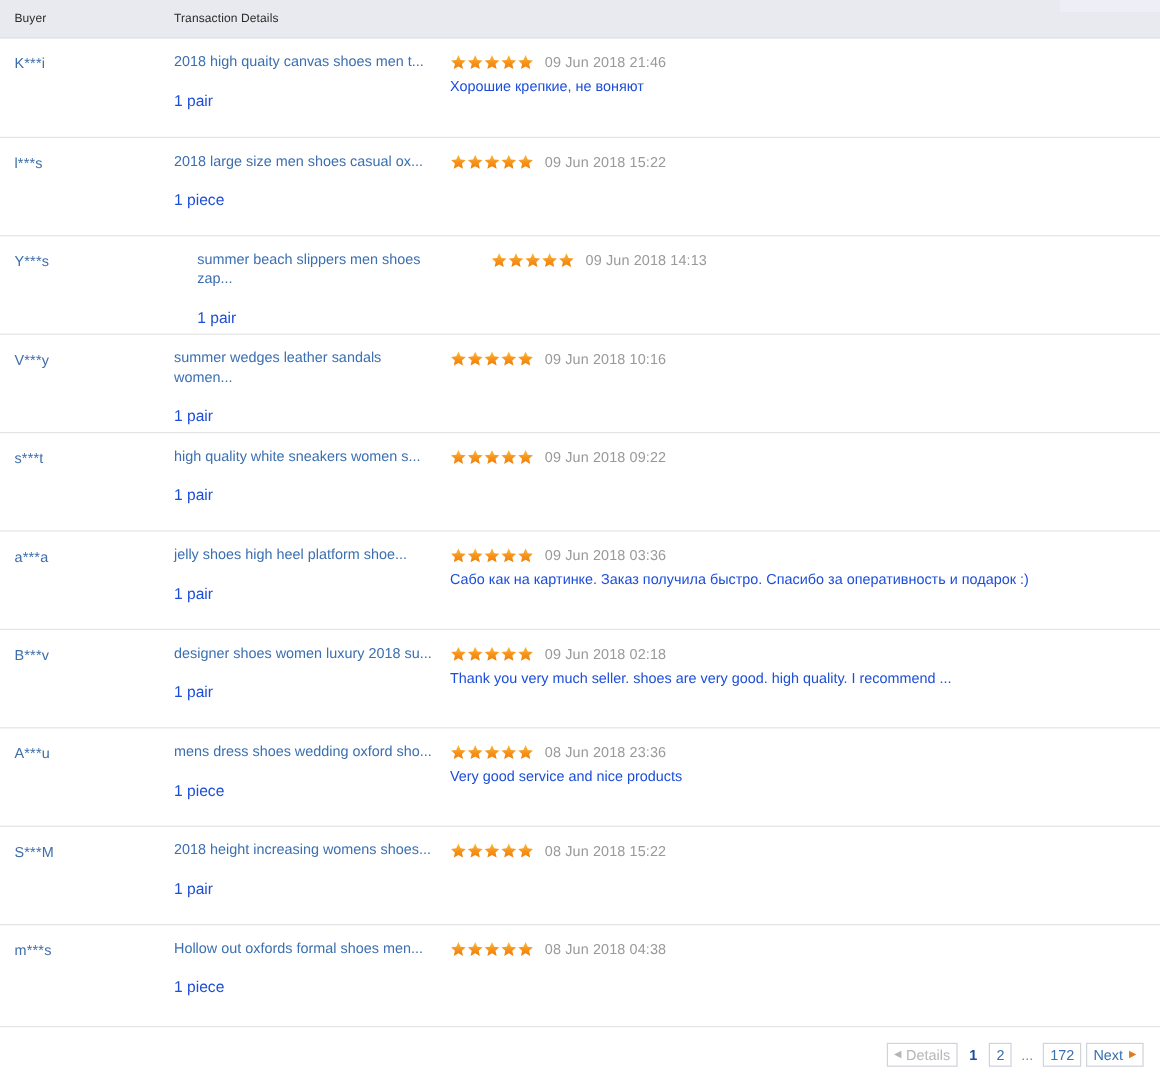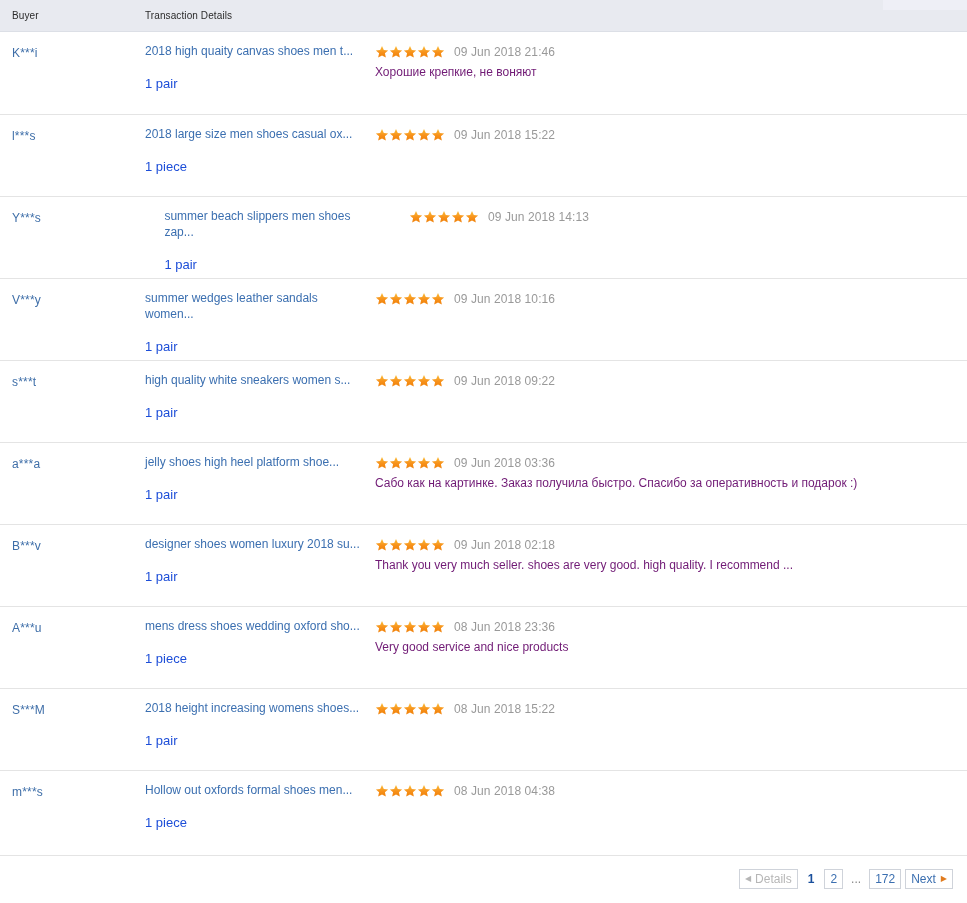--- a/index.html
+++ b/index.html
@@ -95,21 +95,21 @@
     display: block;
   }
   .date {
     color: #999999;
     font-size: 12px;
     letter-spacing: 0.1px;
   }
   .comment {
     margin-top: 5px;
     font-size: 12px;
-    color: #701a75;
+    color: #1d4ed8;
     line-height: 16px;
   }
 
   
   .pager-wrap {
     display: flex;
     justify-content: flex-end;
     align-items: center;
     padding: 13px 14px 0 0;
     box-sizing: border-box;

